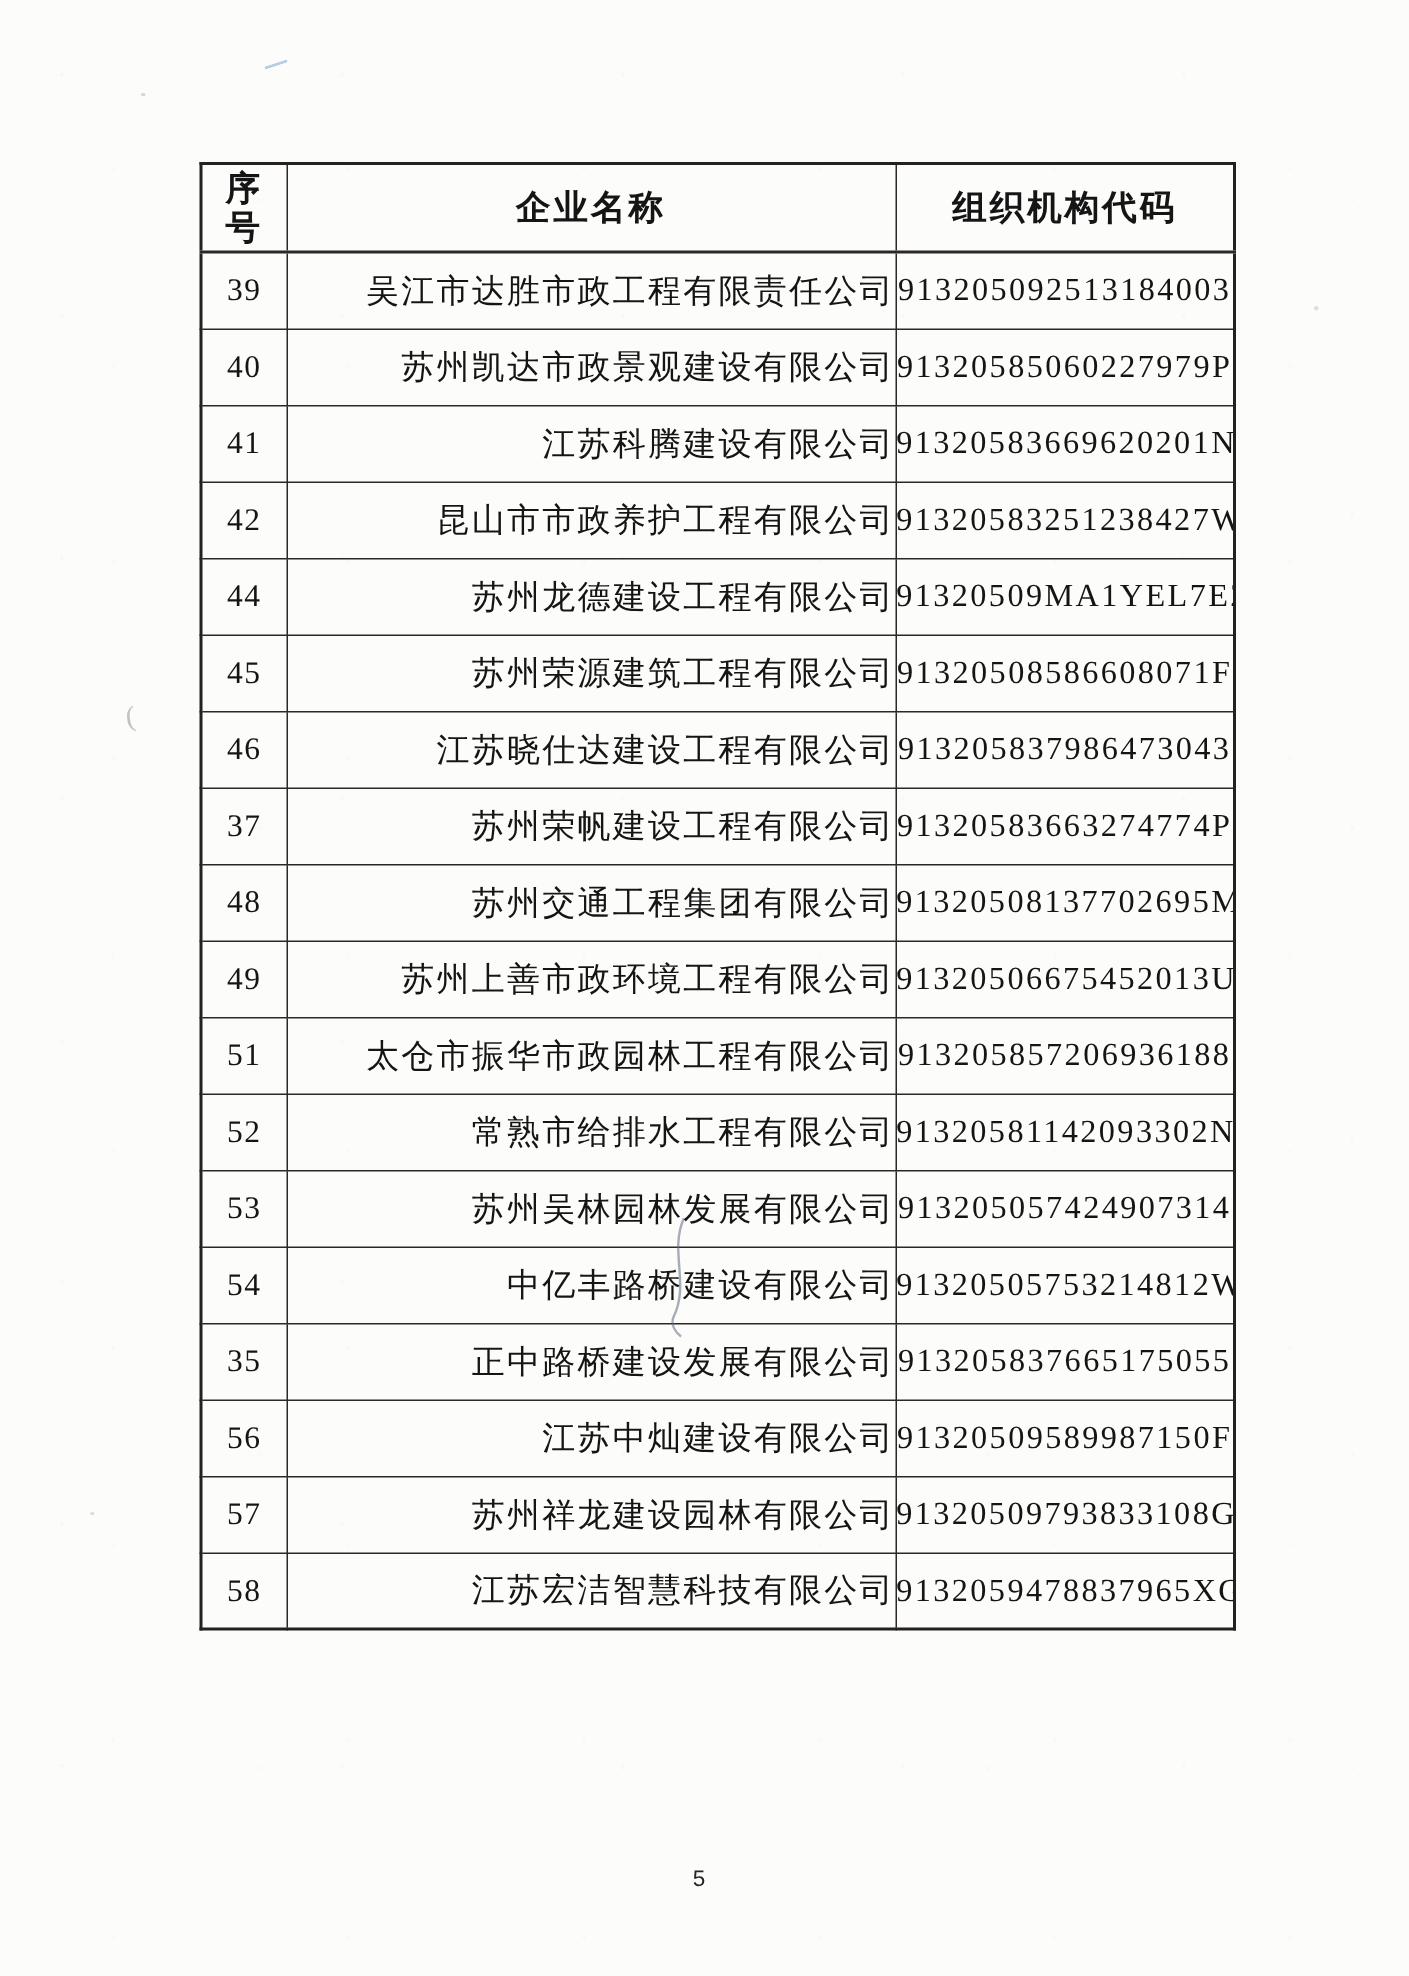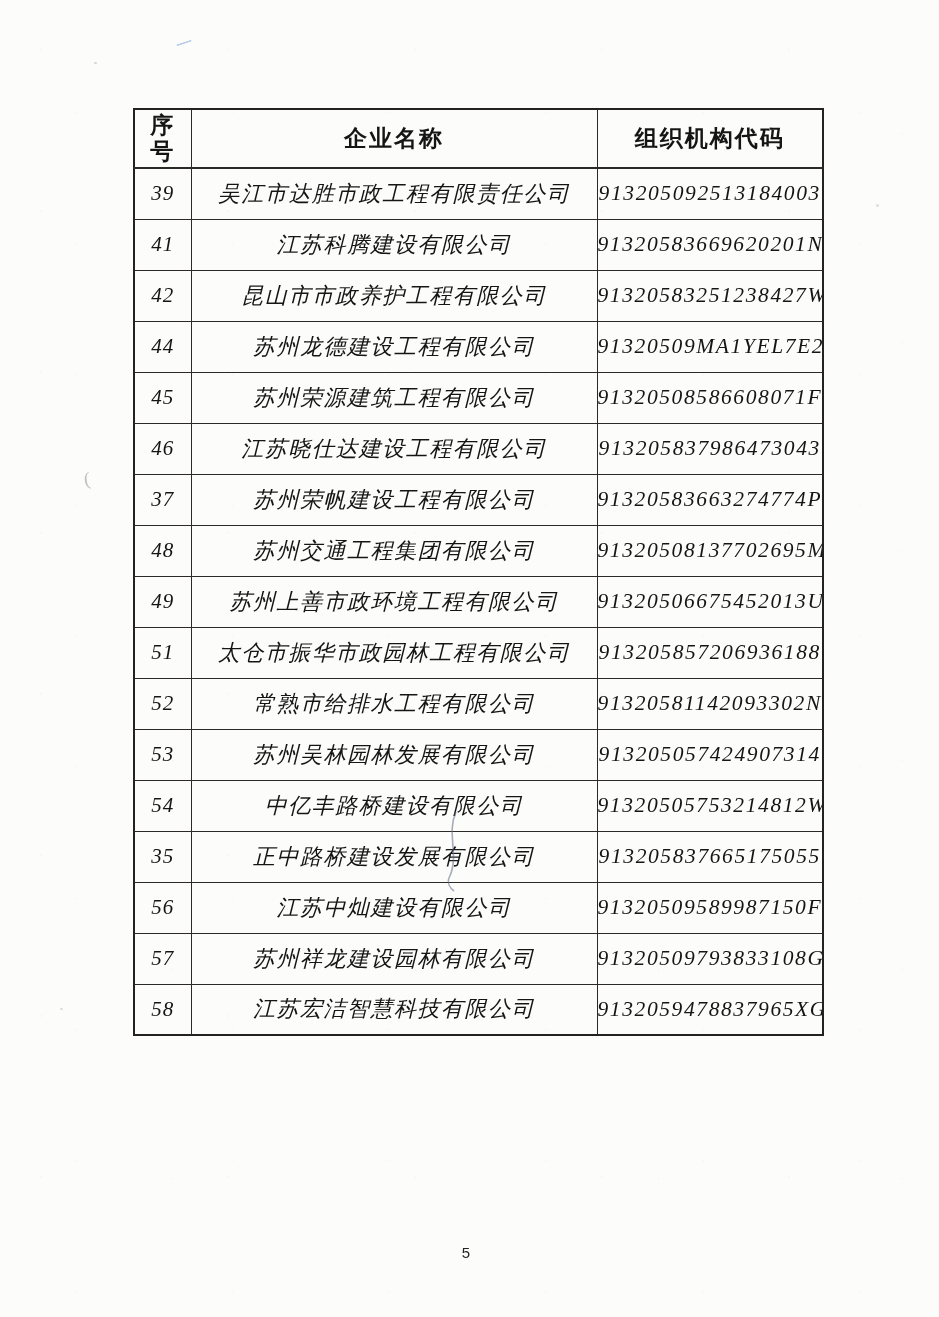--- a/index.html
+++ b/index.html
@@ -37,41 +37,42 @@
 
   .doc-table th, .doc-table td {
     border: 1.6px solid #2c2925;
     text-align: center;
     vertical-align: middle;
     padding: 0;
     overflow: hidden;
   }
 
   .doc-table thead tr { height: 59px; }
-  .doc-table tbody tr { height: 51px; font-style: italic; }
+  .doc-table tbody tr { height: 51px; }
   .doc-table thead th {
     font-weight: bold;
     font-size: 23px;
     letter-spacing: 2px;
     border-bottom-width: 2px;
   }
   th.h-no {
     white-space: pre-line;
     line-height: 1.1;
     font-size: 22px;
     letter-spacing: 0;
   }
 
   td.cell-no {
     font-size: 21px;
     letter-spacing: 1px;
   }
   td.cell-name {
     font-size: 22px;
     letter-spacing: 1.5px;
+    text-align: right;
   }
   td.cell-code {
     font-size: 21.5px;
     letter-spacing: 1.6px;
     white-space: nowrap;
     text-align: center;
   }
 
   
   .page-number {
@@ -134,20 +135,25 @@
       <th class="h-code">组织机构代码</th>
     </tr>
   </thead>
   <tbody>
   <tr>
     <td class="cell-no">39</td>
     <td class="cell-name">吴江市达胜市政工程有限责任公司</td>
     <td class="cell-code">913205092513184003</td>
   </tr>
 
+  <tr>
+    <td class="cell-no">40</td>
+    <td class="cell-name">苏州凯达市政景观建设有限公司</td>
+    <td class="cell-code">91320585060227979P</td>
+  </tr>
 
   <tr>
     <td class="cell-no">41</td>
     <td class="cell-name">江苏科腾建设有限公司</td>
     <td class="cell-code">91320583669620201N</td>
   </tr>
 
   <tr>
     <td class="cell-no">42</td>
     <td class="cell-name">昆山市市政养护工程有限公司</td>

